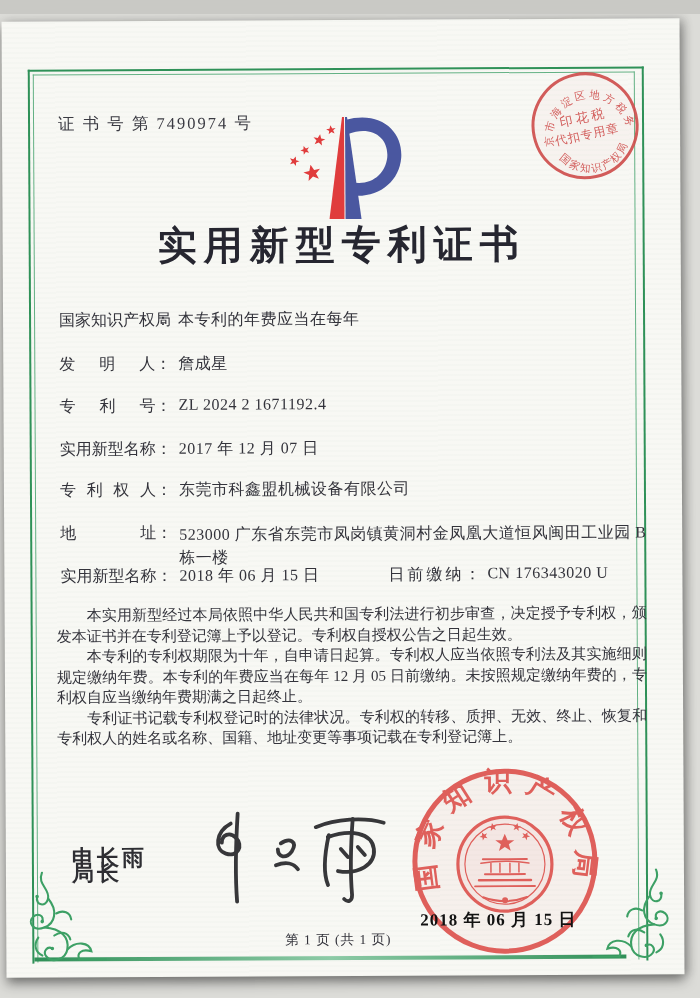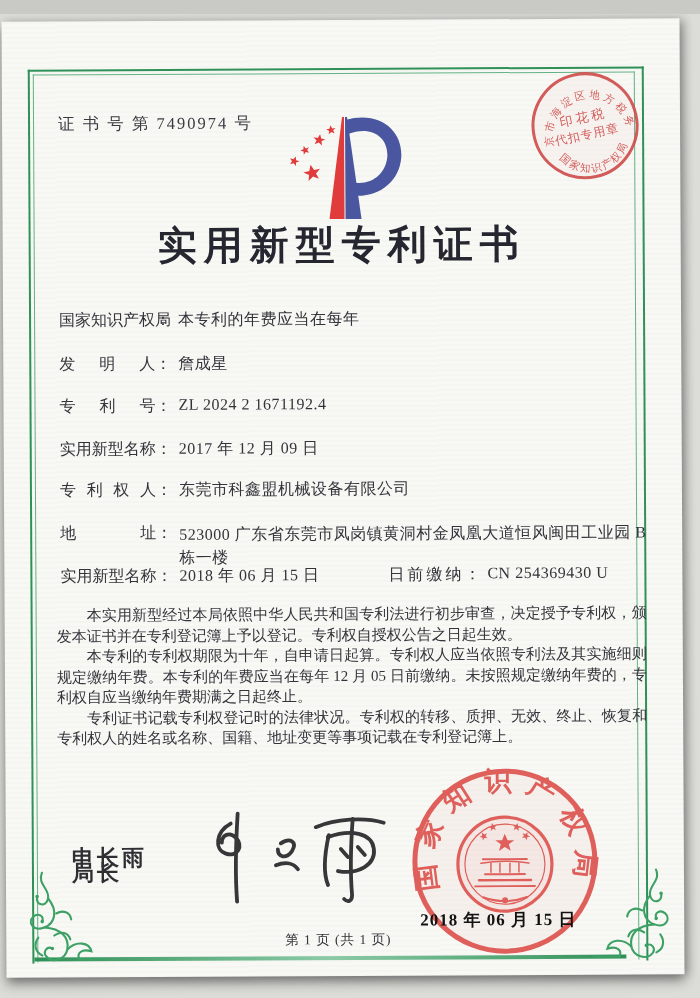--- a/index.html
+++ b/index.html
@@ -134,32 +134,32 @@
     <div class="field" style="top:289px">
       <span class="flabel">国家知识产权局</span><span class="colon">：</span><span class="fvalue">本专利的年费应当在每年</span>
     </div>
     <div class="field" style="top:333px">
       <span class="flabel">发明人</span><span class="colon">：</span><span class="fvalue">詹成星</span>
     </div>
     <div class="field" style="top:375px">
       <span class="flabel">专利号</span><span class="colon">：</span><span class="fvalue">ZL 2024 2 1671192.4</span>
     </div>
     <div class="field" style="top:418px">
-      <span class="flabel">实用新型名称</span><span class="colon">：</span><span class="fvalue">2017 年 12 月 09 日</span>
+      <span class="flabel">实用新型名称</span><span class="colon">：</span><span class="fvalue">2017 年 12 月 07 日</span>
     </div>
     <div class="field" style="top:459px">
       <span class="flabel">专利权人</span><span class="colon">：</span><span class="fvalue">东莞市科鑫盟机械设备有限公司</span>
     </div>
     <div class="field" style="top:502px">
       <span class="flabel">地址</span><span class="colon">：</span><span class="fvalue wrap">523000 广东省东莞市凤岗镇黄洞村金凤凰大道恒风闽田工业园 B 栋一楼</span>
     </div>
     <div class="field" style="top:545px">
       <span class="flabel">实用新型名称</span><span class="colon">：</span><span class="fvalue">2018 年 06 月 15 日</span>
       <span class="grant-right">
-        <span class="glabel">日前缴纳</span><span class="colon">：</span><span class="fvalue">CN 254369430 U</span>
+        <span class="glabel">日前缴纳</span><span class="colon">：</span><span class="fvalue">CN 176343020 U</span>
       </span>
     </div>
 
     <div class="paras">
       <p>本实用新型经过本局依照中华人民共和国专利法进行初步审查，决定授予专利权，颁发本证书并在专利登记簿上予以登记。专利权自授权公告之日起生效。</p>
       <p>本专利的专利权期限为十年，自申请日起算。专利权人应当依照专利法及其实施细则规定缴纳年费。本专利的年费应当在每年 12 月 05 日前缴纳。未按照规定缴纳年费的，专利权自应当缴纳年费期满之日起终止。</p>
       <p>专利证书记载专利权登记时的法律状况。专利权的转移、质押、无效、终止、恢复和专利权人的姓名或名称、国籍、地址变更等事项记载在专利登记簿上。</p>
     </div>
 
     <div class="director" style="top:837px">局长</div>

